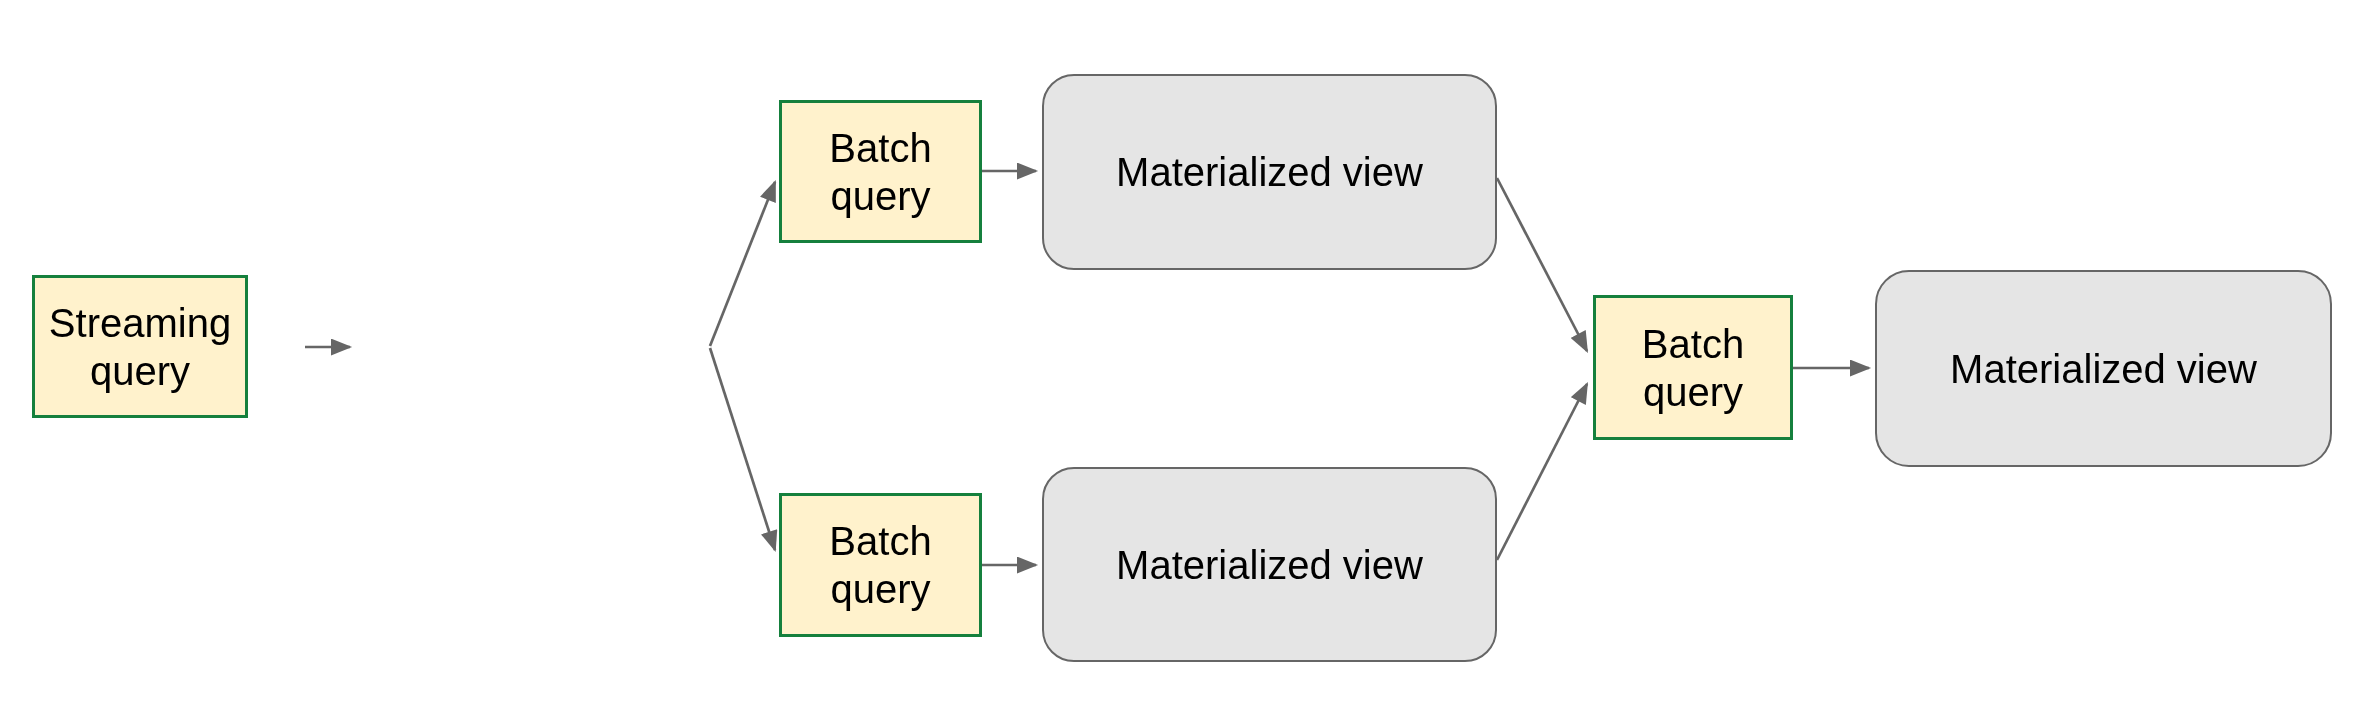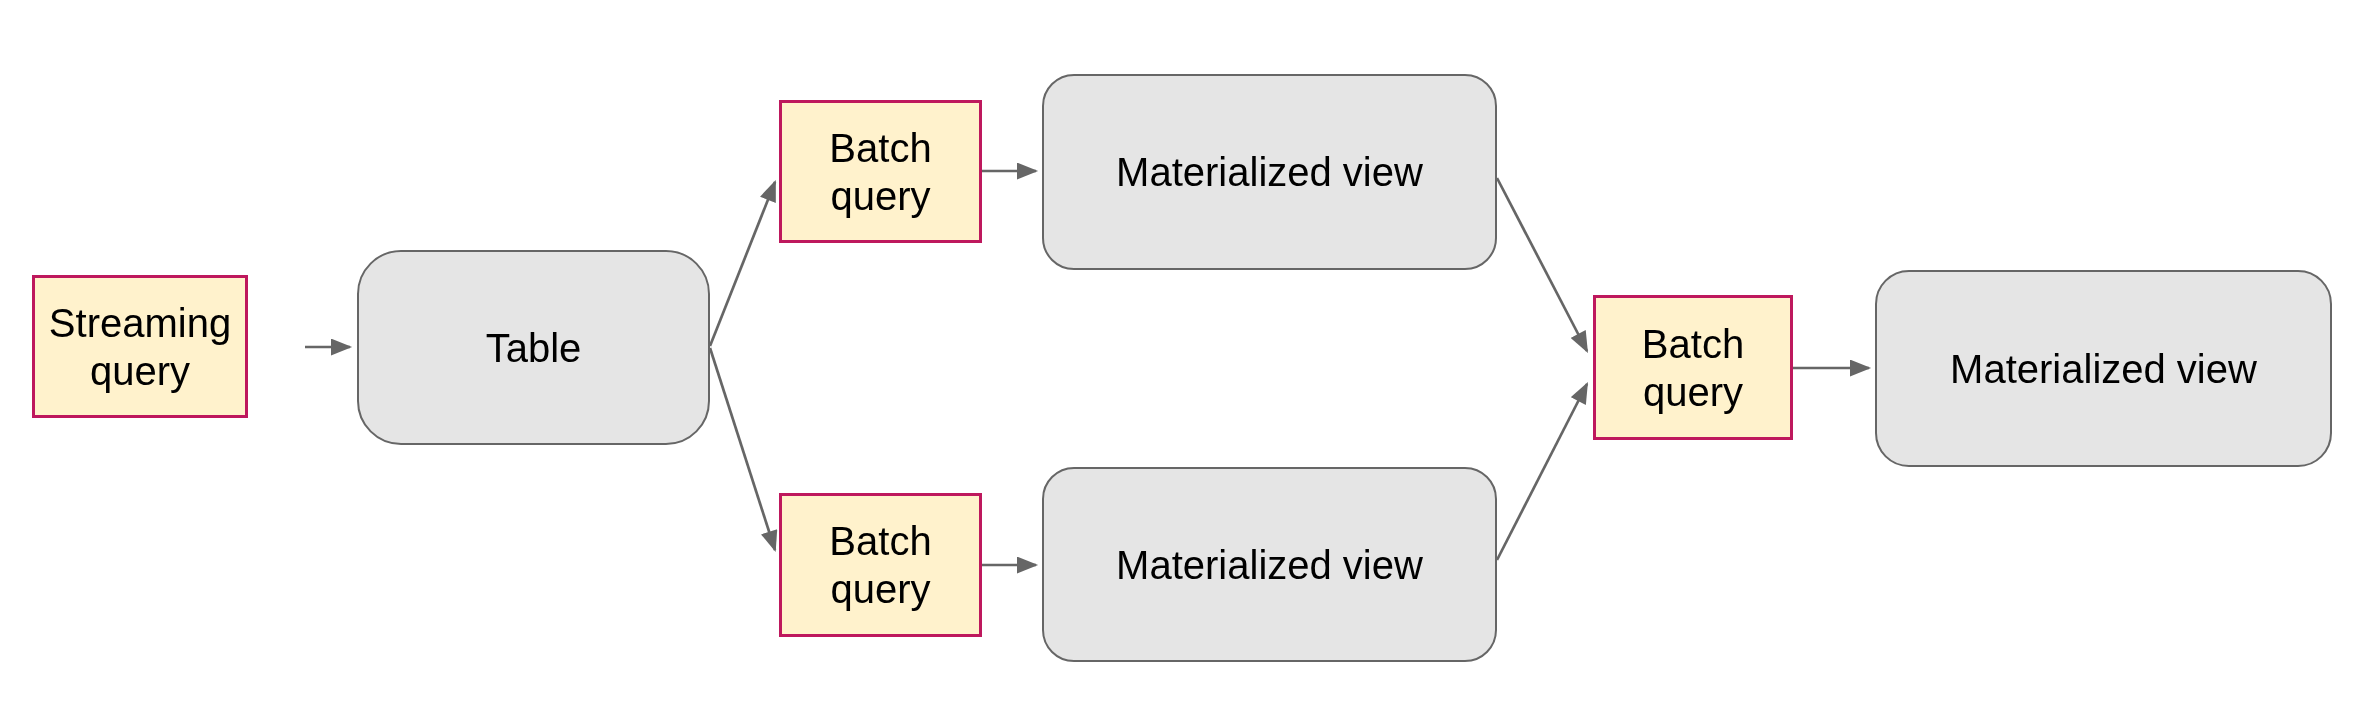--- a/index.html
+++ b/index.html
@@ -29,21 +29,21 @@
     align-items: center;
     justify-content: center;
     text-align: center;
     font-size: 40px;
     line-height: 1.2;
     color: #000000;
     padding: 0 10px;
   }
   .node.query {
     background: #fff2cc;
-    border: 3px solid #be185d;
+    border: 3px solid #15803d;
   }
   .node.view {
     background: #e5e5e5;
     border: 2.5px solid #666666;
   }
   
   .n-streaming      { left: 32px;   top: 275px; width: 216px; height: 143px; }
   .n-table          { left: 357px;  top: 250px; width: 353px; height: 195px; border-radius: 44px; }
   .n-batch-top      { left: 779px;  top: 100px; width: 203px; height: 143px; }
   .n-mv-top         { left: 1042px; top: 74px;  width: 455px; height: 196px; border-radius: 32px; }
@@ -78,23 +78,20 @@
 
     <line x1="1497" y1="560" x2="1587" y2="384" stroke-width="2.7" marker-end="url(#arrowhead)" stroke="#666666"></line>
 
     <line x1="1793" y1="368" x2="1869" y2="368" stroke-width="2.7" marker-end="url(#arrowhead)" stroke="#666666"></line>
   </svg>
 
   <div class="node query n-streaming">
     <span>Streaming query</span>
   </div>
 
-  <div class="node view n-table">
-    <span>Table</span>
-  </div>
 
   <div class="node query n-batch-top">
     <span>Batch query</span>
   </div>
 
   <div class="node view n-mv-top">
     <span>Materialized view</span>
   </div>
 
   <div class="node query n-batch-bottom">

